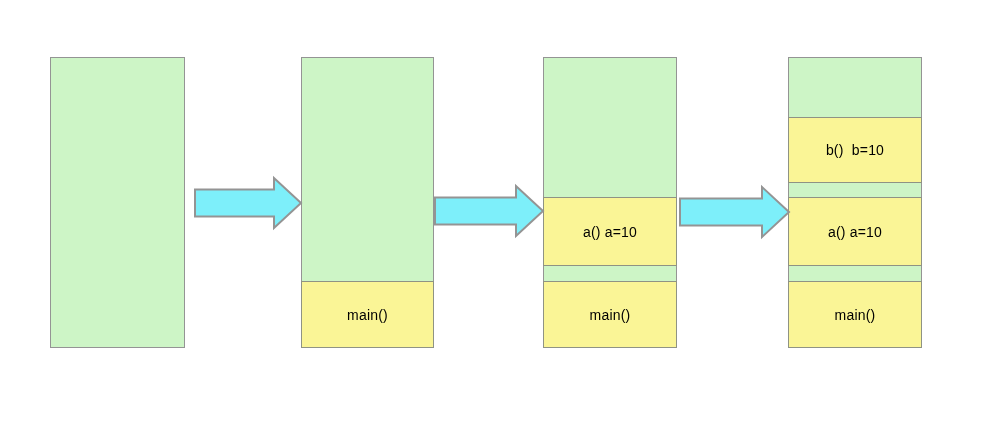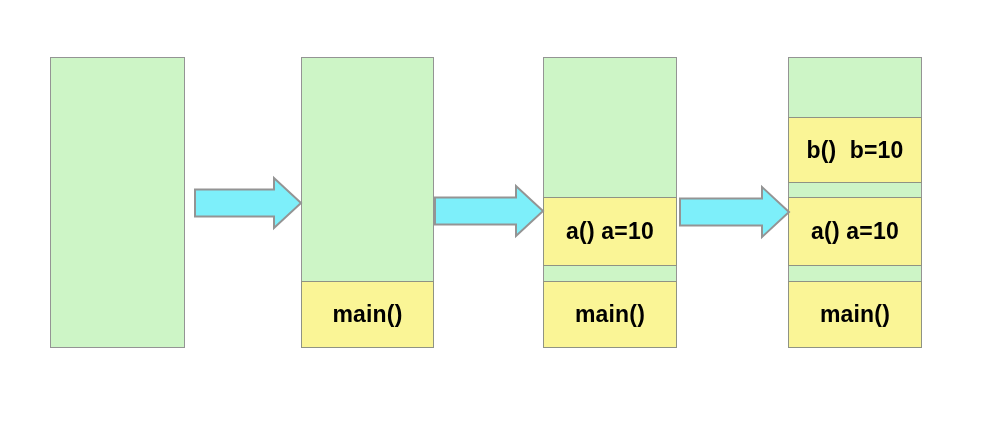--- a/index.html
+++ b/index.html
@@ -22,25 +22,24 @@
   }
   .frame {
     position: absolute;
     box-sizing: border-box;
     border: 1px solid #8f9384;
     display: flex;
     align-items: center;
     justify-content: center;
   }
   .frame-label {
-    font-size: 23px;
+    font-size: 14px;
     color: #000000;
     white-space: pre;
     letter-spacing: 0.2px;
-    font-weight: bold;
   }
   .arrow-svg {
     position: absolute;
     display: block;
   }
 </style>
 </head>
 <body>
 
 <div id="diagram" style="background: rgb(255, 255, 255);">

